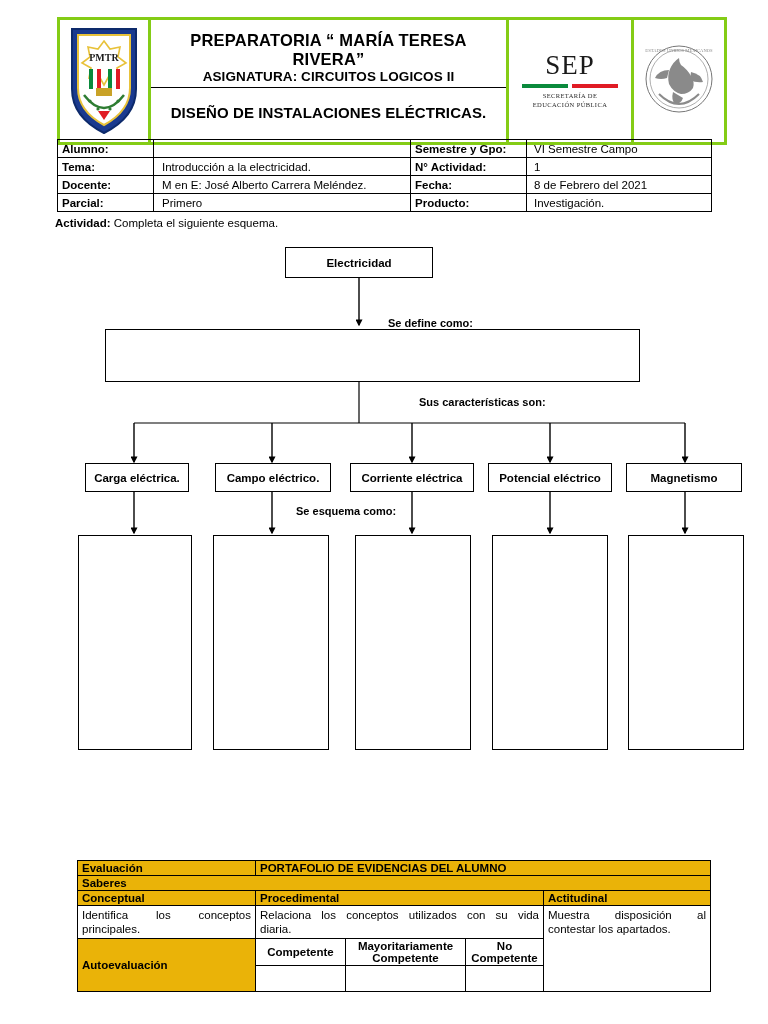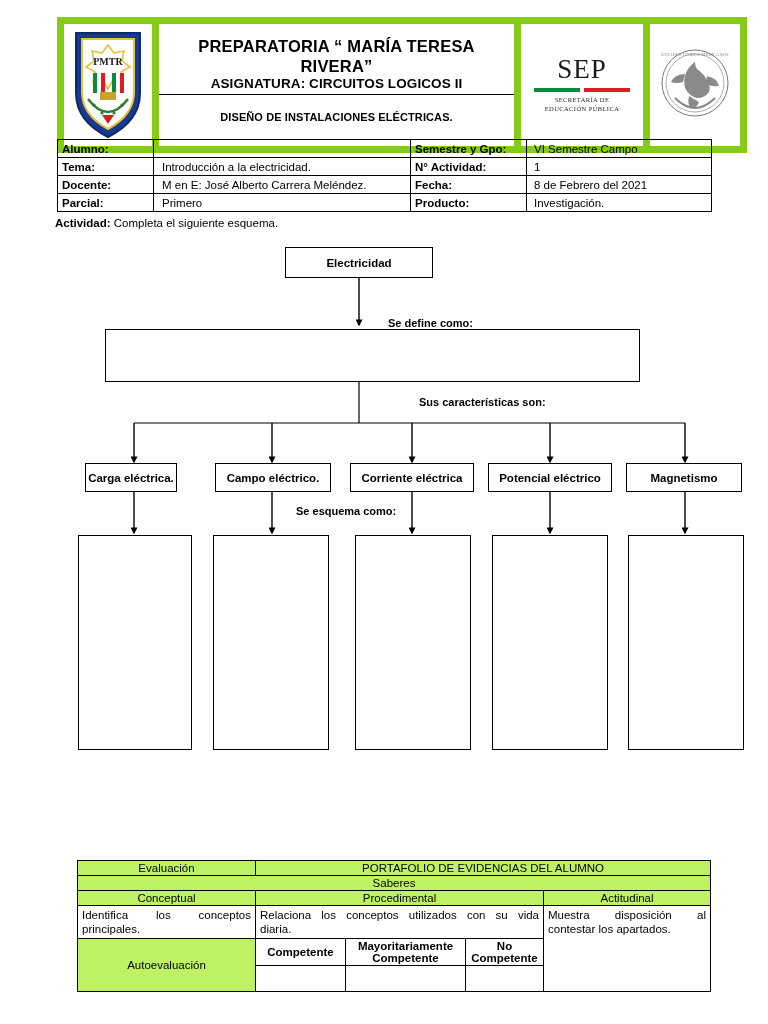--- a/index.html
+++ b/index.html
@@ -19,21 +19,21 @@
   
   .header-table {
     position: absolute;
     left: 57px;
     top: 17px;
     width: 655px;
     border-collapse: collapse;
     table-layout: fixed;
   }
   .header-table td {
-    border: 7px solid #84cc16;
+    border: 3px solid #84cc16;
     padding: 0;
     vertical-align: middle;
   }
 
   .logo-cell {
     width: 88px;
     height: 122px;
     text-align: center;
     vertical-align: middle;
     padding: 0 !important;
@@ -62,21 +62,21 @@
   }
   .title-line2 {
     font-size: 13.5px;
     font-weight: bold;
     text-align: center;
     padding: 0 6px 3px 6px;
     border-bottom: 1px solid #000;
     letter-spacing: 0.1px;
   }
   .title-line3 {
-    font-size: 11px;
+    font-size: 15px;
     font-weight: bold;
     text-align: center;
     padding: 16px 6px 14px 6px;
     letter-spacing: 0.1px;
   }
 
   .sep-cell {
     width: 122px;
     text-align: center;
     vertical-align: middle;
@@ -198,23 +198,23 @@
     border-collapse: collapse;
     table-layout: fixed;
     font-size: 11.5px;
   }
   .eval-table td {
     border: 1px solid #000;
     padding: 1px 4px;
     vertical-align: top;
   }
   .eval-table td.yellow {
-    background: #bef264;
-    font-weight: normal;
-    text-align: center;
+    background: #eab308;
+    font-weight: bold;
+    text-align: left;
     vertical-align: middle;
   }
   .eval-table td.ctr-bold {
     font-weight: bold;
     text-align: center;
     vertical-align: middle;
   }
   .eval-table td.body {
     text-align: justify;
     text-align-last: justify;
@@ -357,21 +357,21 @@
 </svg>
 
 <div class="node" style="left:285px; top:247px; width:148px; height:31px;">Electricidad</div>
 
 <div class="conn-label" style="left:388px; top:297px;margin-top:20px;">Se define como:</div>
 
 <div class="node big empty" style="left:105px; top:329px; width:535px; height:53px;"></div>
 
 <div class="conn-label" style="left:419px; top:396px;">Sus  características son:</div>
 
-<div class="node" style="left:85px;  top:463px; width:92px; height:29px;">Carga eléctrica.</div>
+<div class="node" style="left:85px;  top:463px; width:104px; height:29px;">Carga eléctrica.</div>
 <div class="node" style="left:215px; top:463px; width:116px; height:29px;">Campo eléctrico.</div>
 <div class="node" style="left:350px; top:463px; width:124px; height:29px;">Corriente eléctrica</div>
 <div class="node" style="left:488px; top:463px; width:124px; height:29px;">Potencial eléctrico</div>
 <div class="node" style="left:626px; top:463px; width:116px; height:29px;">Magnetismo</div>
 
 <div class="conn-label" style="left:296px; top:505px;">Se esquema  como:</div>
 
 <div class="node empty" style="left:78px;  top:535px; width:114px; height:215px;"></div>
 <div class="node empty" style="left:213px; top:535px; width:116px; height:215px;"></div>
 <div class="node empty" style="left:355px; top:535px; width:116px; height:215px;"></div>

